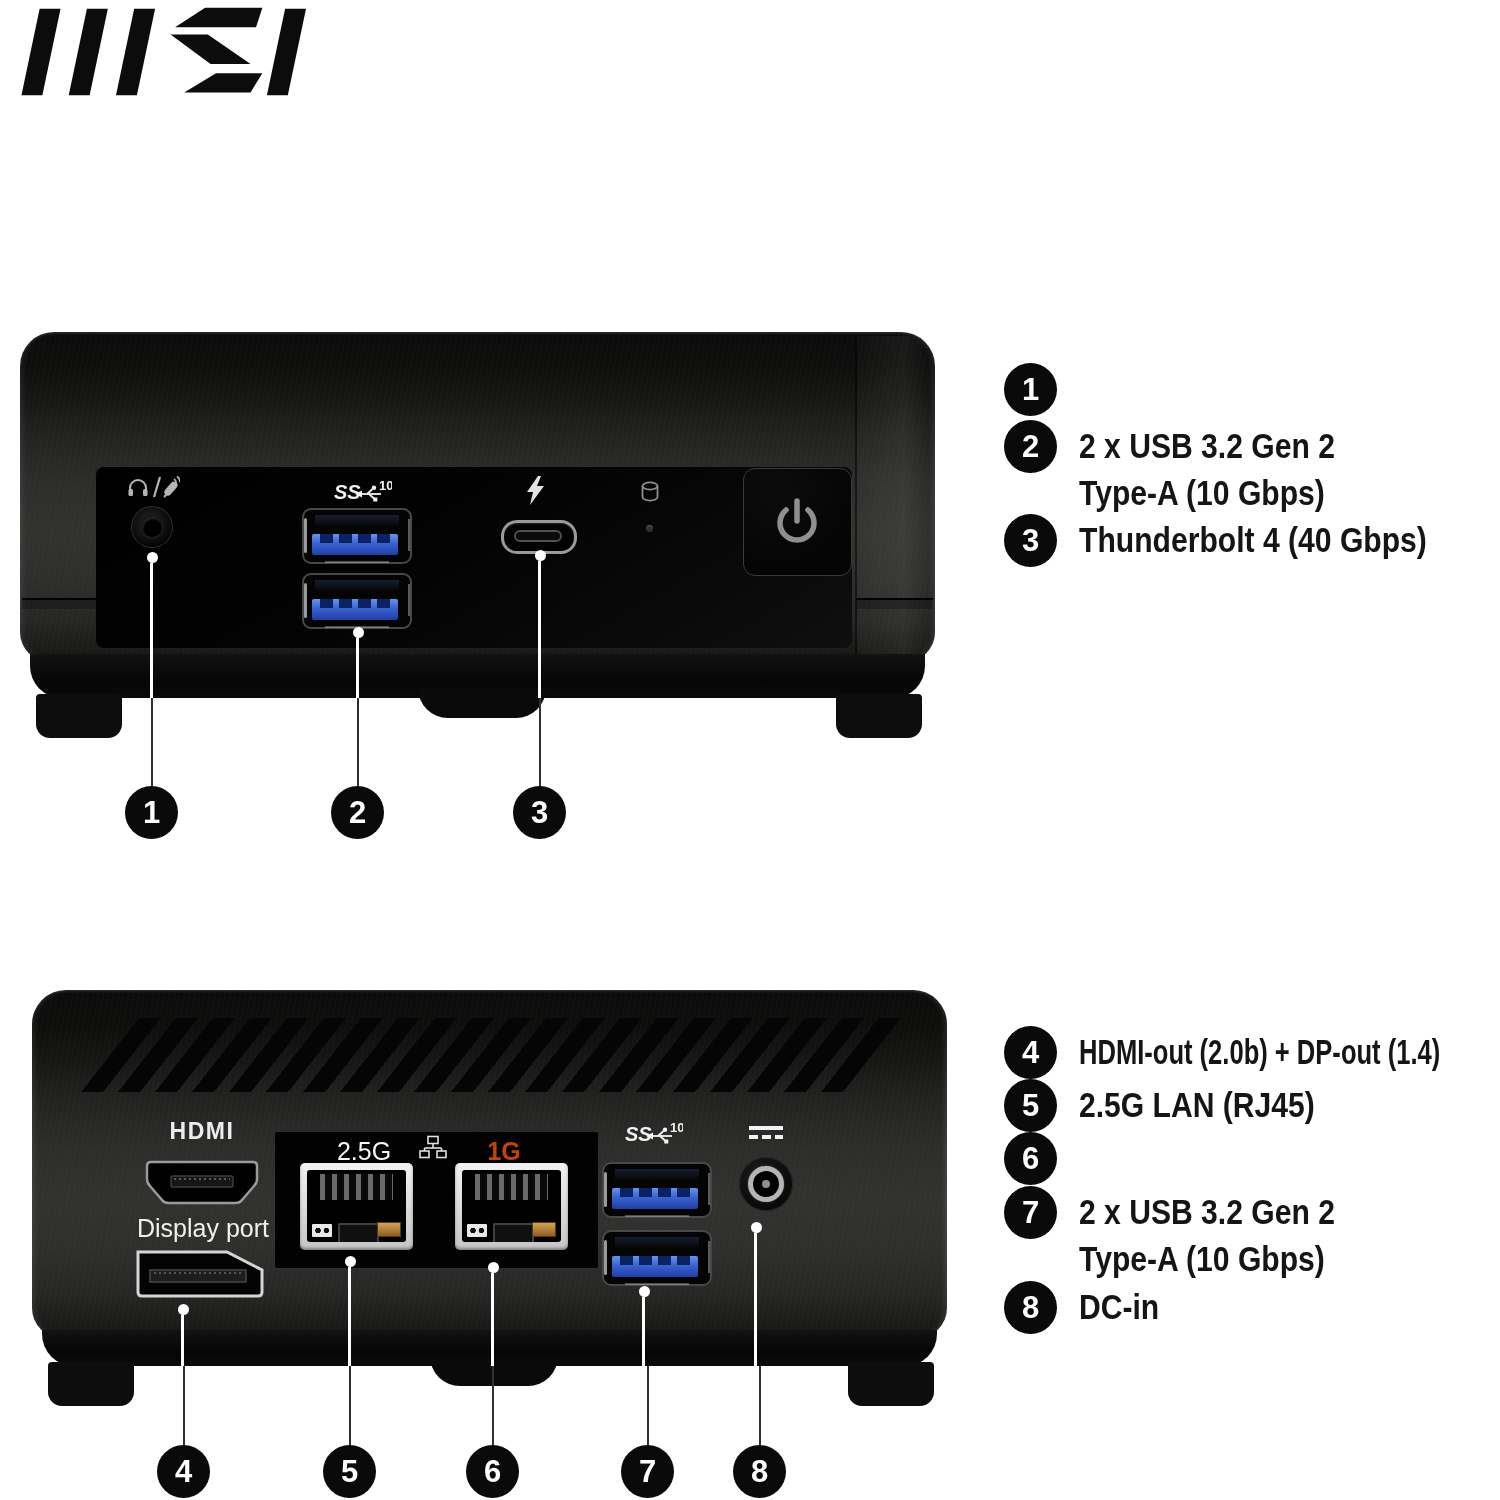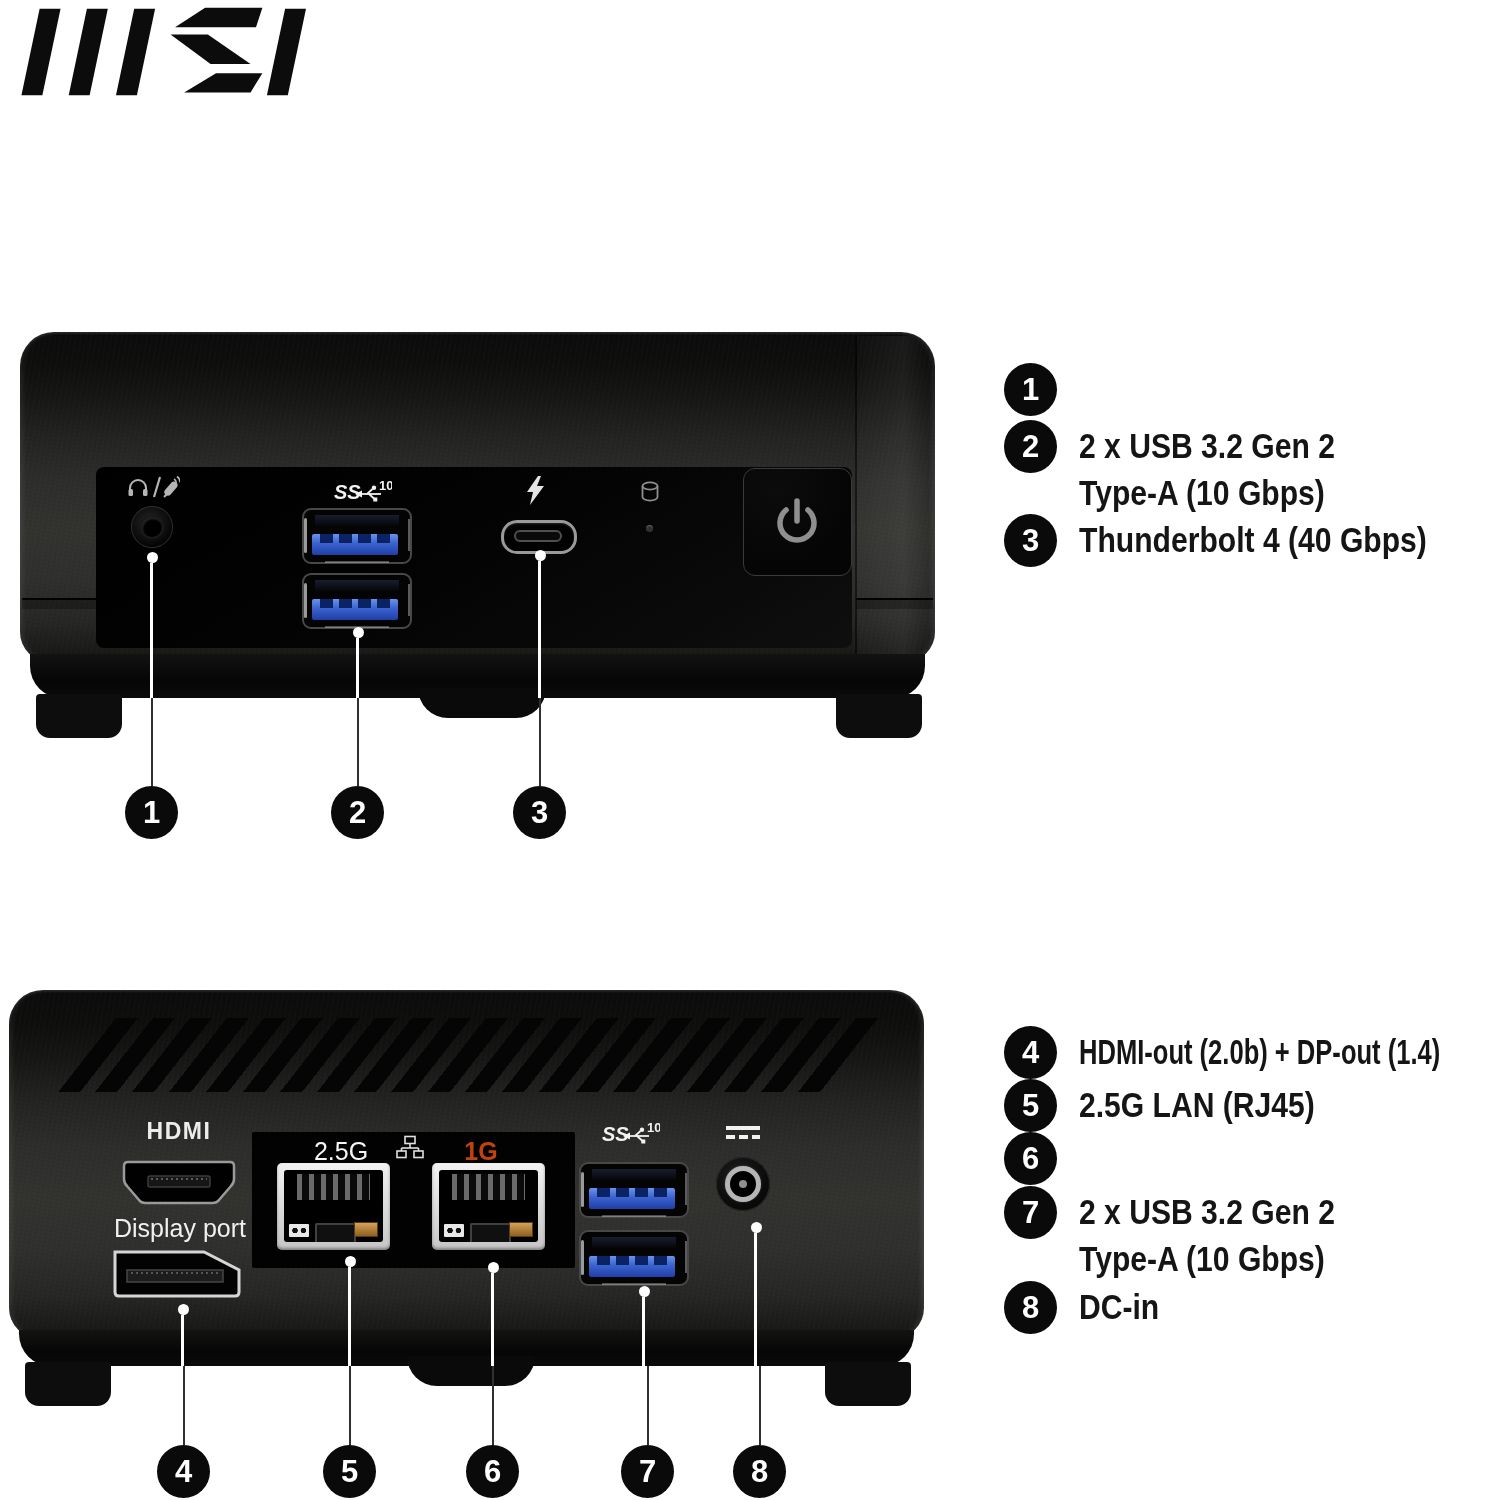--- a/index.html
+++ b/index.html
@@ -3,21 +3,21 @@
 <meta charset="utf-8">
 <style>
 html,body{margin:0;padding:0}
 #canvas{position:relative;width:1500px;height:1500px;background:#fff;font-family:"Liberation Sans",sans-serif;overflow:hidden}
 
 .logo{position:absolute;left:16px;top:6px;width:300px;height:92px}
 .logo polygon{fill:#0c0c0c}
 
 .dev{position:absolute}
 .front{left:20px;top:332px;width:915px;height:410px}
-.rear{left:9px;top:990px;width:915px;height:420px}
+.rear{left:32px;top:990px;width:915px;height:420px}
 .face{position:absolute;left:0;top:0;width:915px;border-radius:34px 34px 30px 30px;
  background:
   repeating-linear-gradient(100deg, rgba(255,255,255,.013) 0 2px, transparent 2px 5px),
   repeating-linear-gradient(10deg, rgba(0,0,0,.05) 0 1px, transparent 1px 4px),
   linear-gradient(180deg,#0b0b0b 0%,#0e0e0d 10%,#161615 20%,#232322 32%,#2d2d2c 45%,#32322f 60%,#2f2f2e 75%,#262625 88%,#191918 97%,#141413 100%);
  box-shadow:inset 3px 0 5px rgba(255,255,255,.07), inset -3px 0 5px rgba(255,255,255,.09), inset 0 2px 2px rgba(255,255,255,.05)}
 .front .face{height:330px}
 .rear .face{height:348px}
 .endcap{position:absolute;top:4px;right:0;width:78px;height:322px;border-radius:0 30px 26px 0;background:linear-gradient(90deg,rgba(255,255,255,.02),rgba(255,255,255,.06) 60%,rgba(0,0,0,.1));border-left:2px solid rgba(0,0,0,.45)}
 .chin{position:absolute;left:10px;right:10px;background:linear-gradient(180deg,#131312,#060606 60%,#0a0a0a);border-radius:0 0 32px 32px}

